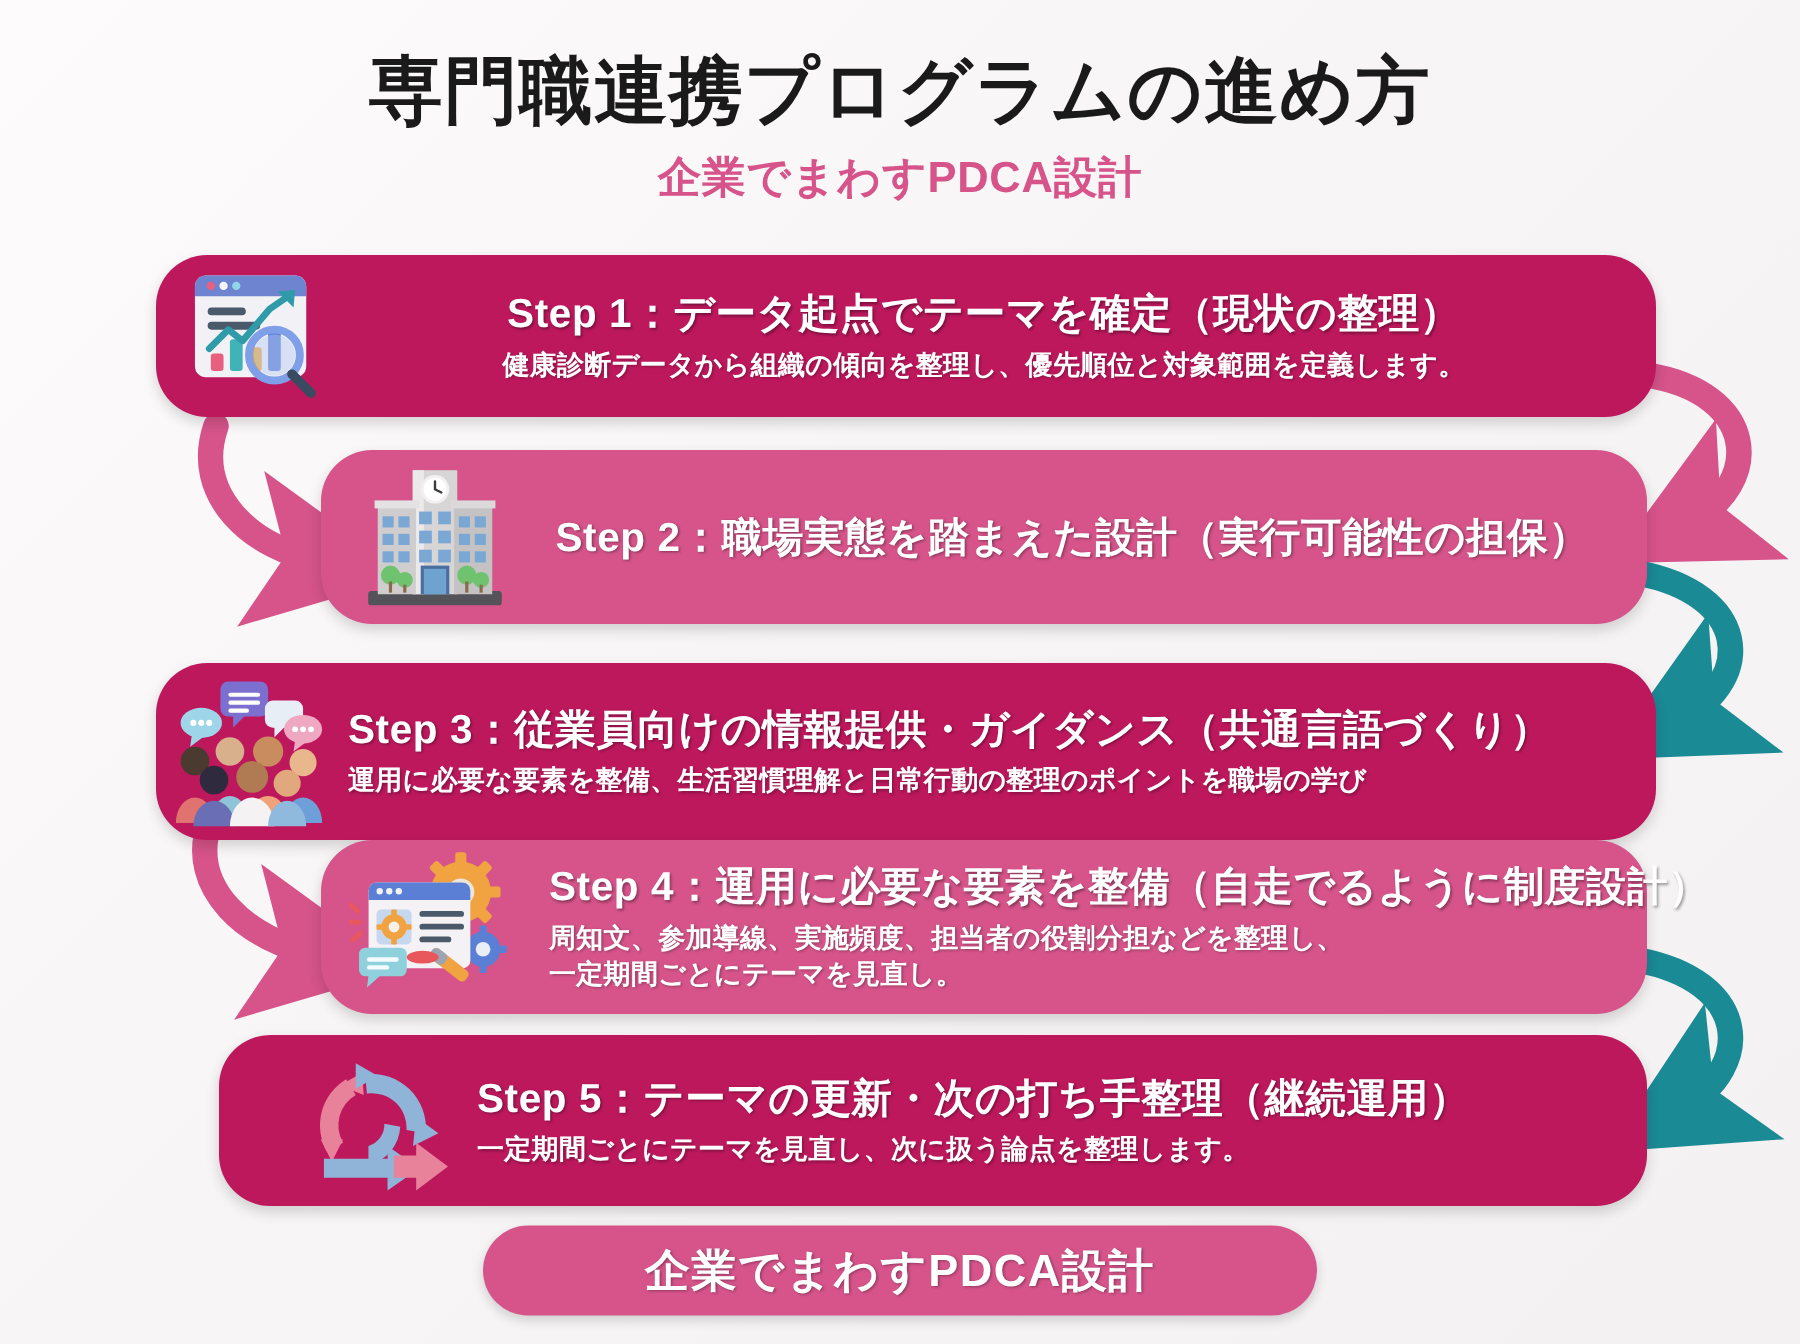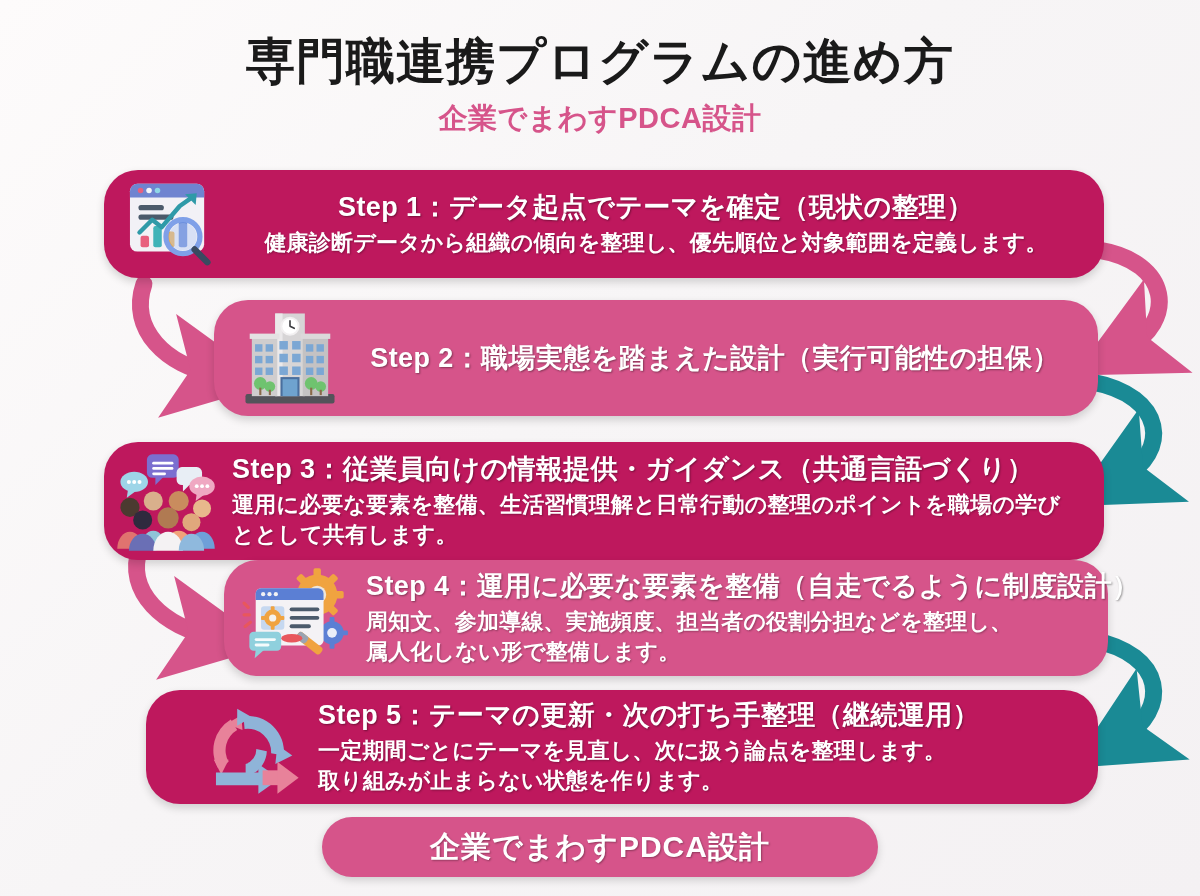--- a/index.html
+++ b/index.html
@@ -86,33 +86,33 @@
   .step-heading {
     font-size: 27px;
     font-weight: bold;
     letter-spacing: 0.4px;
     line-height: 1.2;
     text-shadow: 1px 1px 2px rgba(0,0,0,0.38);
     white-space: nowrap;
   }
   .step-body {
     margin-top: 5px;
-    font-size: 22px;
+    font-size: 18px;
     font-weight: bold;
     line-height: 1.34;
     letter-spacing: 0.2px;
     text-shadow: 1px 1px 2px rgba(0,0,0,0.3);
   }
   .step-body .ln { display: block; white-space: nowrap; }
 
   
   #step-1 { left: 104px;  top: 170px; width: 1000px; height: 108px; }
   #step-2 { left: 214px;  top: 300px; width: 884px;  height: 116px; }
   #step-3 { left: 104px;  top: 442px; width: 1000px; height: 118px; }
-  #step-4 { left: 224px;  top: 560px; width: 884px;  height: 116px; }
+  #step-4 { left: 214px;  top: 560px; width: 884px;  height: 116px; gap: 10px; }
   #step-5 { left: 146px;  top: 690px; width: 952px;  height: 114px; padding-left: 24px; }
 
   #step-3 .step-text, #step-5 .step-text { text-align: left; padding-left: 10px; }
   #step-4 .step-text { text-align: left; padding-left: 14px; }
   #step-3 .step-heading, #step-5 .step-heading,
   #step-4 .step-heading { text-align: left; }
   #step-5 .step-icon { margin-left: 26px; }
   #step-4 .step-icon { margin-left: 16px; }
   #step-2 .step-icon { margin-left: 20px; }
 
@@ -296,21 +296,20 @@
           <path d="M38,97 a14,18 0 0 1 28,0 z" fill="#f4f2f3"></path>
           <circle cx="74" cy="70" r="8.5" fill="#e0a87c"></circle>
           <path d="M62,97 a12,16 0 0 1 24,0 z" fill="#8fb9dd"></path>
         </g>
       </svg>
     </div>
     <div class="step-text">
       <div class="step-heading">Step 3：従業員向けの情報提供・ガイダンス（共通言語づくり）</div>
       <div class="step-body">
         <span class="ln">運用に必要な要素を整備、生活習慣理解と日常行動の整理のポイントを職場の学び</span>
-        <span class="ln">ととして共有します。</span>
       </div>
     </div>
   </div>
 
   <div class="step pink" id="step-4">
     <div class="step-icon">
       <svg viewBox="0 0 100 100">
         <g transform="translate(70,28)">
           <circle r="19" fill="#f0a340"></circle>
           <circle r="8.5" fill="#efe6da"></circle>
@@ -372,21 +371,21 @@
           <path d="M5,40 L1,36"></path>
             <path d="M6,47 L1,47"></path>
             <path d="M7,54 L2,58"></path>
         </g>
       </svg>
     </div>
     <div class="step-text">
       <div class="step-heading">Step 4：運用に必要な要素を整備（自走でるように制度設計）</div>
       <div class="step-body">
         <span class="ln">周知文、参加導線、実施頻度、担当者の役割分担などを整理し、</span>
-        <span class="ln">属人化しない形で整備します。</span>
+        <span class="ln">一定期間ごとにテーマを見直し。</span>
       </div>
     </div>
   </div>
 
   <div class="step teal" id="step-5">
     <div class="step-icon">
       <svg viewBox="0 0 100 100">
 
         <g fill="#e8829a">
           <path d="M18,70 A34,34 0 0 1 30,24 L36,34 A22,22 0 0 0 28,64 Z"></path>
@@ -412,21 +411,20 @@
 
         <g fill="#8fb4d8">
           <path d="M64,54 A26,26 0 0 1 44,78 L44,66 A14,14 0 0 0 54,52 Z"></path>
         </g>
       </svg>
     </div>
     <div class="step-text">
       <div class="step-heading">Step 5：テーマの更新・次の打ち手整理（継続運用）</div>
       <div class="step-body">
         <span class="ln">一定期間ごとにテーマを見直し、次に扱う論点を整理します。</span>
-        <span class="ln">取り組みが止まらない状態を作ります。</span>
       </div>
     </div>
   </div>
 
   <div class="footer-badge">
     <span>企業でまわすPDCA設計</span>
   </div>
 
 </div>
 

